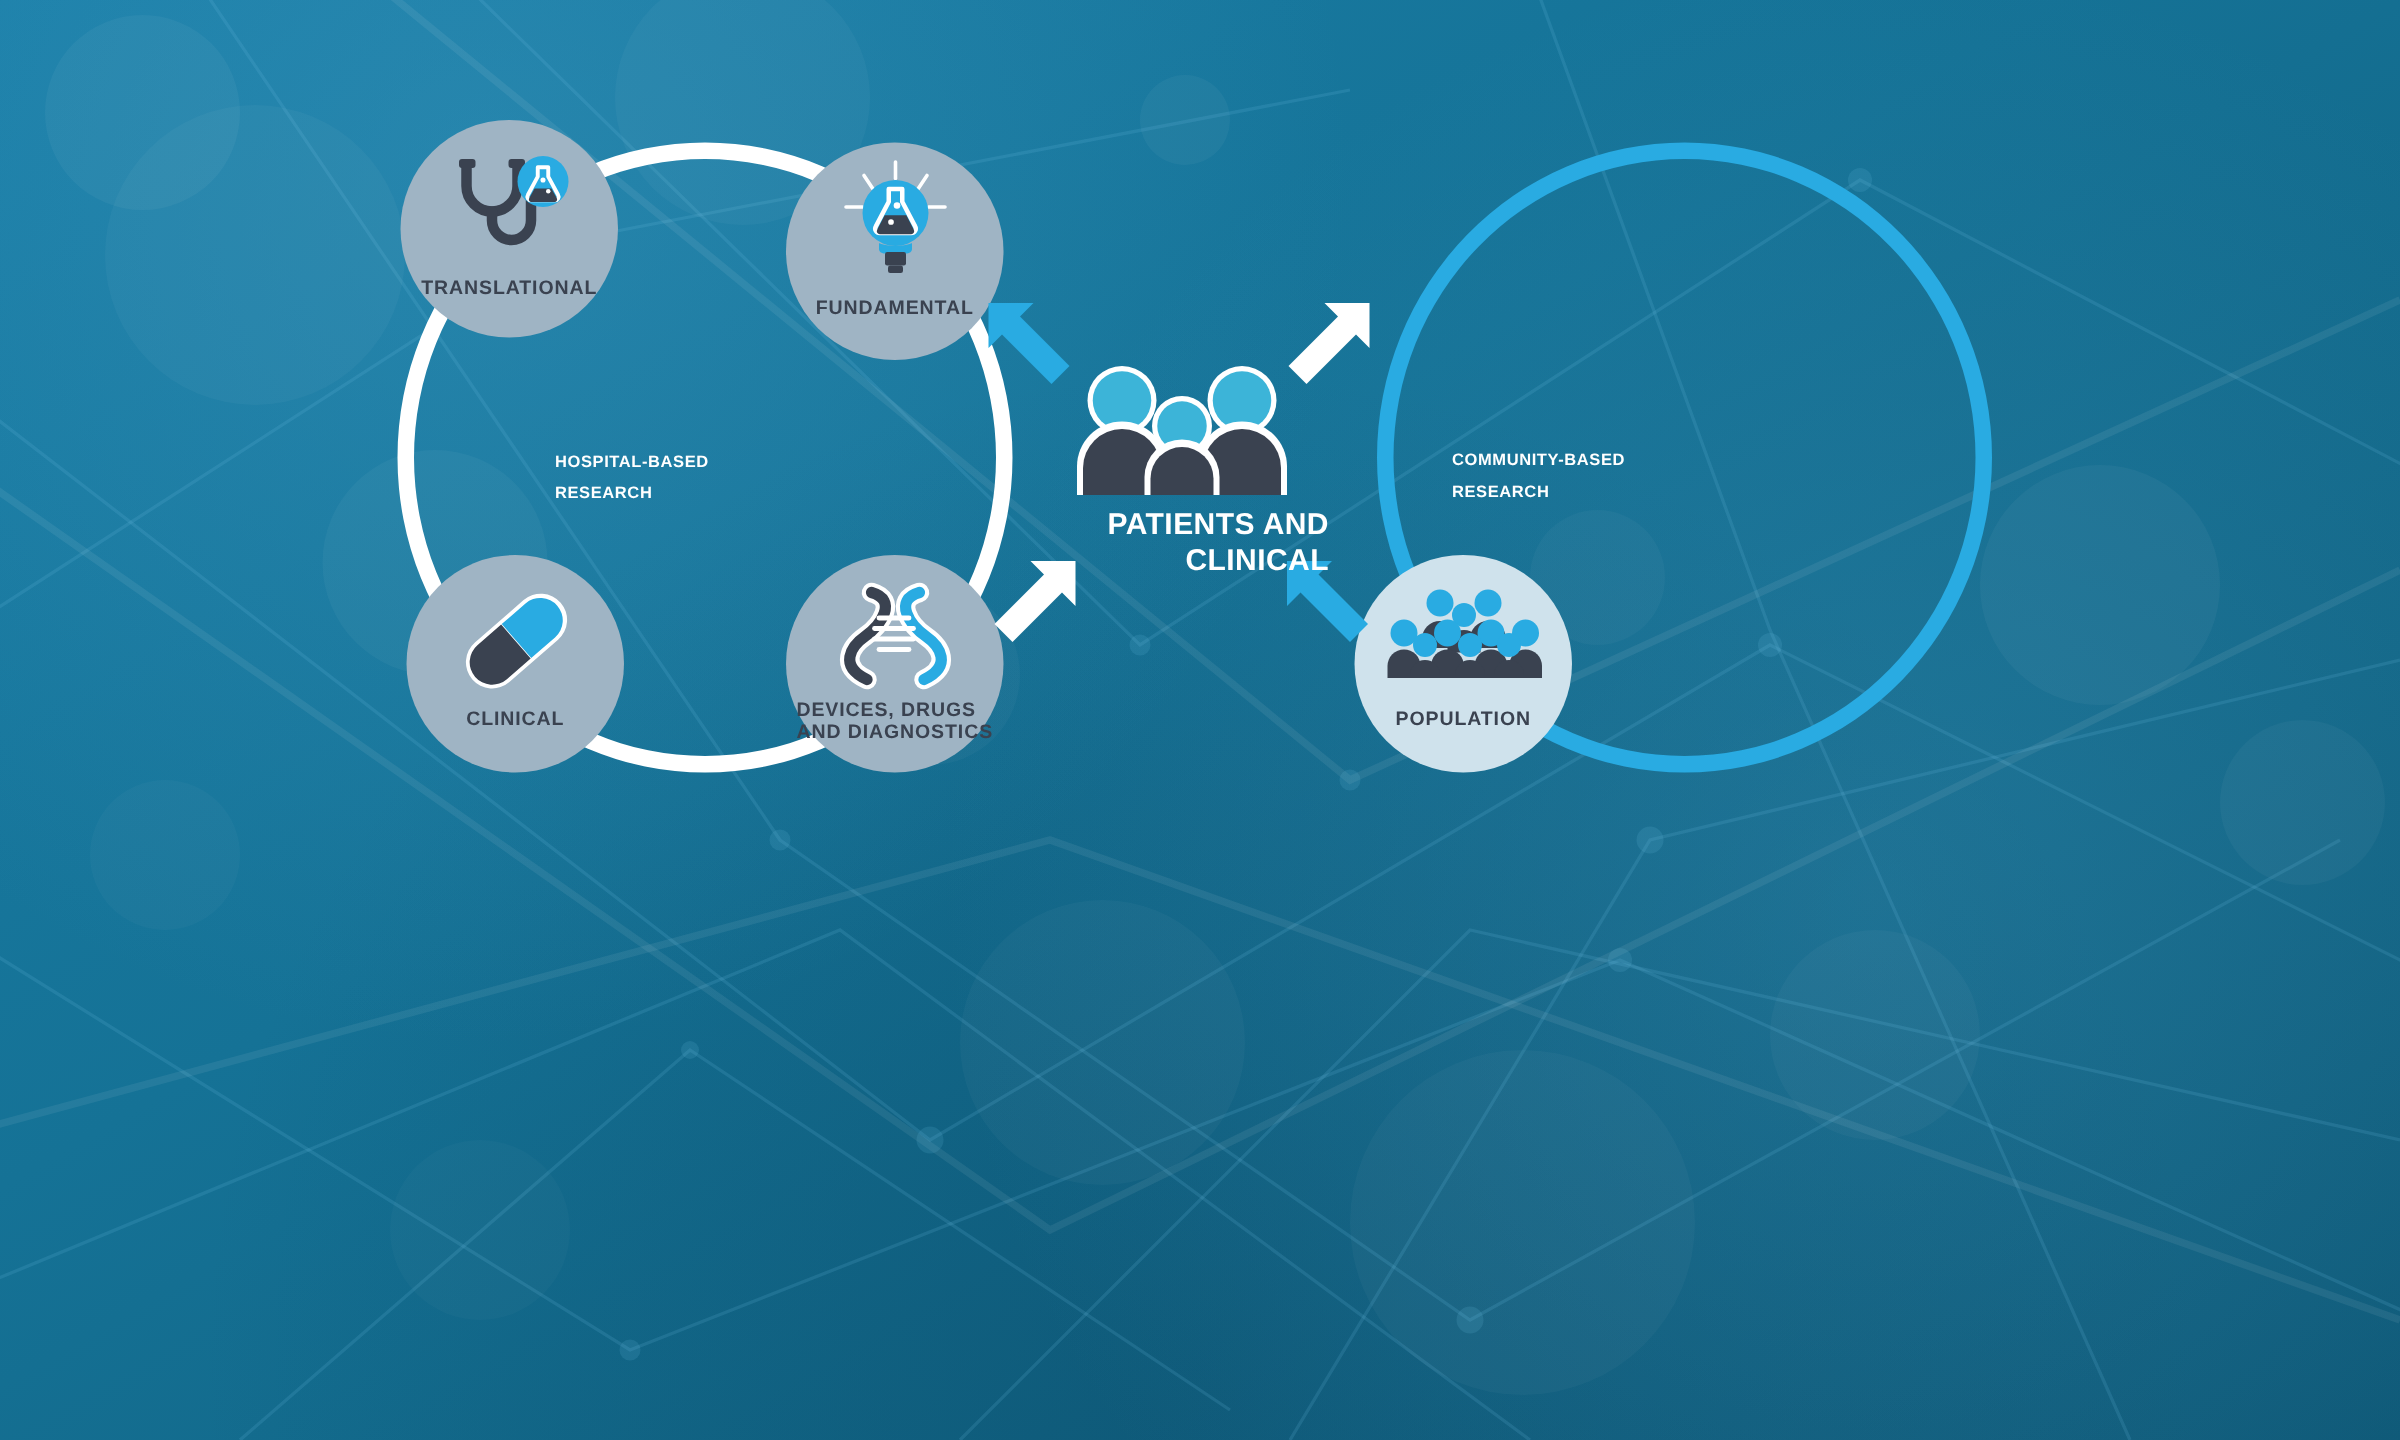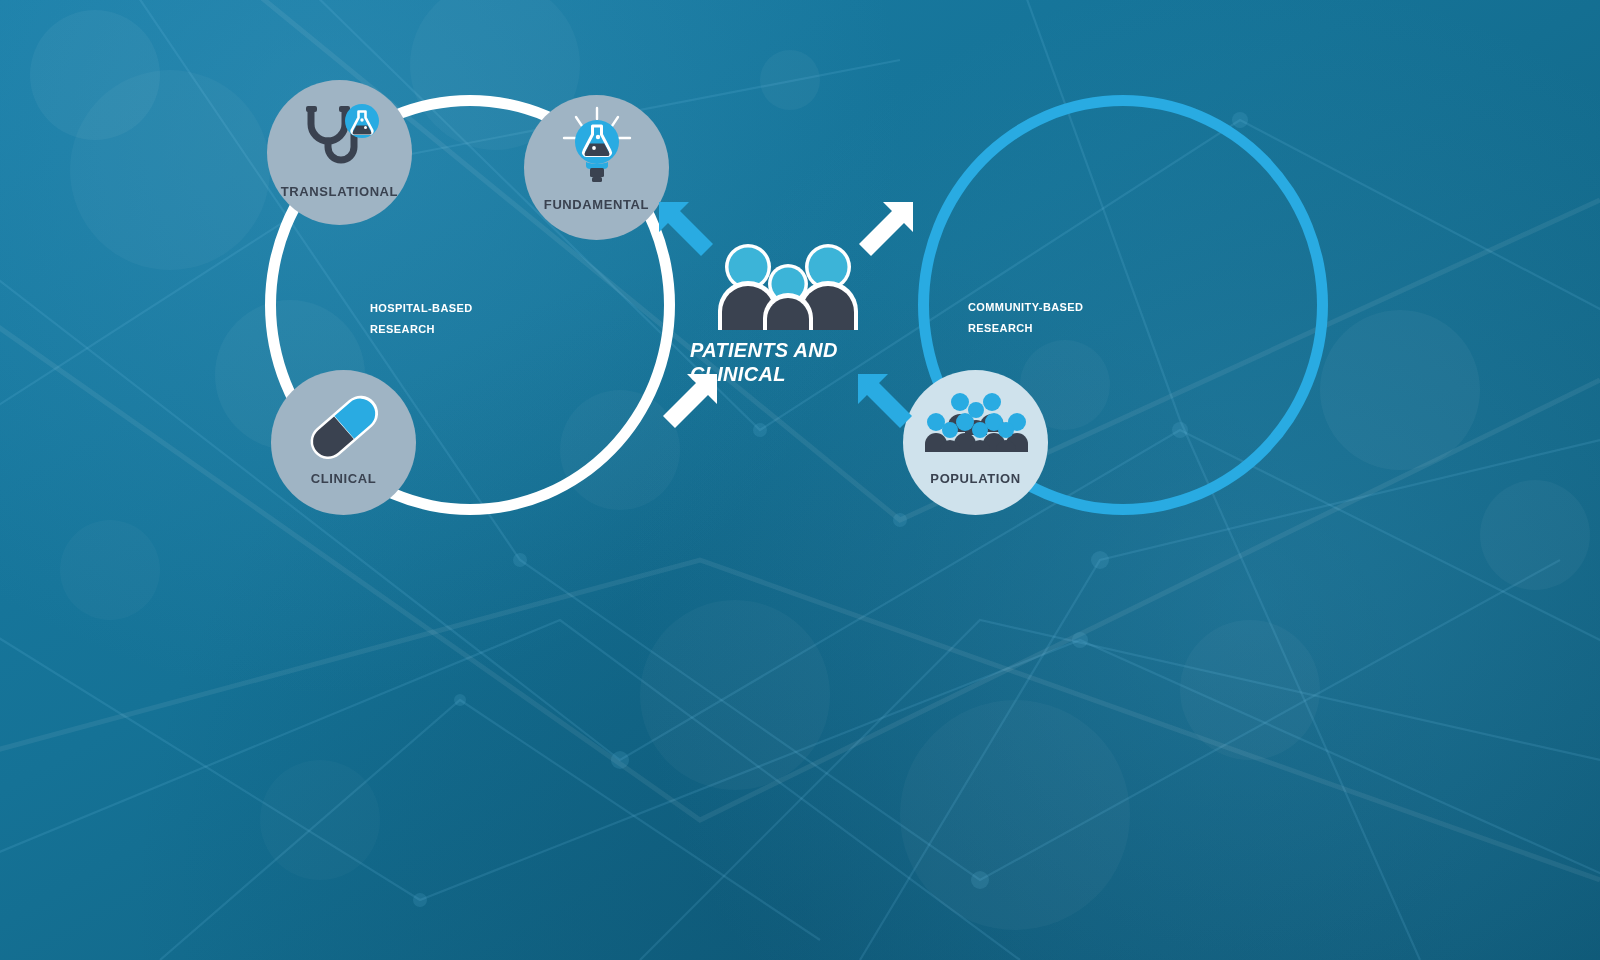--- a/index.html
+++ b/index.html
@@ -25,21 +25,21 @@
   
   .node{position:absolute;border-radius:50%;display:flex;flex-direction:column;
         align-items:center;justify-content:flex-end;box-sizing:border-box;}
   .node.grey{background:#9fb4c4;}
   .node.pale{background:#cfe2ec;}
   .node .label{color:#3a4250;font-size:13px;font-weight:bold;letter-spacing:.6px;
         text-align:left;line-height:14px;text-transform:uppercase;}
   .node .icon{position:absolute;left:0;right:0;display:flex;align-items:center;justify-content:center;}
 
   
-  .center-group{position:absolute;left:690px;top:240px;width:196px;text-align:left;font-style:italic;}
+  .center-group{position:absolute;left:690px;top:240px;width:196px;text-align:right;}
   .center-label{color:#ffffff;font-size:20px;font-weight:bold;line-height:24px;
         letter-spacing:.3px;margin-top:8px;}
 
   
   .section-cap{position:absolute;color:#ffffff;font-size:11px;font-weight:bold;
         text-align:left;line-height:21px;letter-spacing:.4px;}
 
   .arrow{position:absolute;}
   svg{display:block;overflow:visible;}
 </style>
@@ -161,20 +161,42 @@
         <g transform="rotate(-41 46 33)">
           <rect x="7" y="16" width="78" height="35" rx="17.5" fill="#ffffff"></rect>
           <path d="M24.5 18.5 h21 v30 h-21 a15 15 0 0 1 0 -30 z" fill="#3a4250"></path>
           <path d="M46 18.5 h21 a15 15 0 0 1 0 30 h-21 z" fill="#29abe2"></path>
         </g>
       </svg>
     </div>
     <div class="label">CLINICAL</div>
   </div>
 
+  <div class="node grey" style="left:524px;top:370px;width:145px;height:145px;padding-bottom:20px;">
+    <div class="icon" style="top:18px;">
+      <svg width="72" height="72" viewBox="0 0 72 72">
+        <g fill="none" stroke-linecap="round" stroke-width="7.5">
+          <path d="M20 7 c18 5 6 22 -4 29 c-10 7 -18 20 1 29" stroke="#ffffff" stroke-width="13"></path>
+          <path d="M52 7 c-18 5 -6 22 4 29 c10 7 18 20 -1 29" stroke="#ffffff" stroke-width="13"></path>
+          <path d="M20 7 c18 5 6 22 -4 29 c-10 7 -18 20 1 29" stroke="#3a4250"></path>
+          <path d="M52 7 c-18 5 -6 22 4 29 c10 7 18 20 -1 29" stroke="#29abe2"></path>
+        </g>
+        <g stroke="#ffffff" stroke-width="3.2" stroke-linecap="round">
+          <line x1="25" y1="24" x2="45" y2="24"></line>
+          <line x1="22" y1="31" x2="48" y2="31"></line>
+          <line x1="22" y1="38" x2="48" y2="38"></line>
+          <line x1="25" y1="45" x2="45" y2="45"></line>
+        </g>
+      </svg>
+    </div>
+    <div class="label" style="line-height:15px;">
+      <div>DEVICES, DRUGS</div>
+      <div>AND DIAGNOSTICS</div>
+    </div>
+  </div>
 
 
 
   <div class="node pale" style="left:903px;top:370px;width:145px;height:145px;padding-bottom:29px;">
     <div class="icon" style="top:22px;">
       <svg width="104" height="60" viewBox="0 0 104 60">
         <g>
 
           <circle cx="36" cy="10" r="9" fill="#29abe2"></circle>
           <path d="M24 34 a12 12 0 0 1 24 0 v6 h-24 z" fill="#3a4250"></path>

